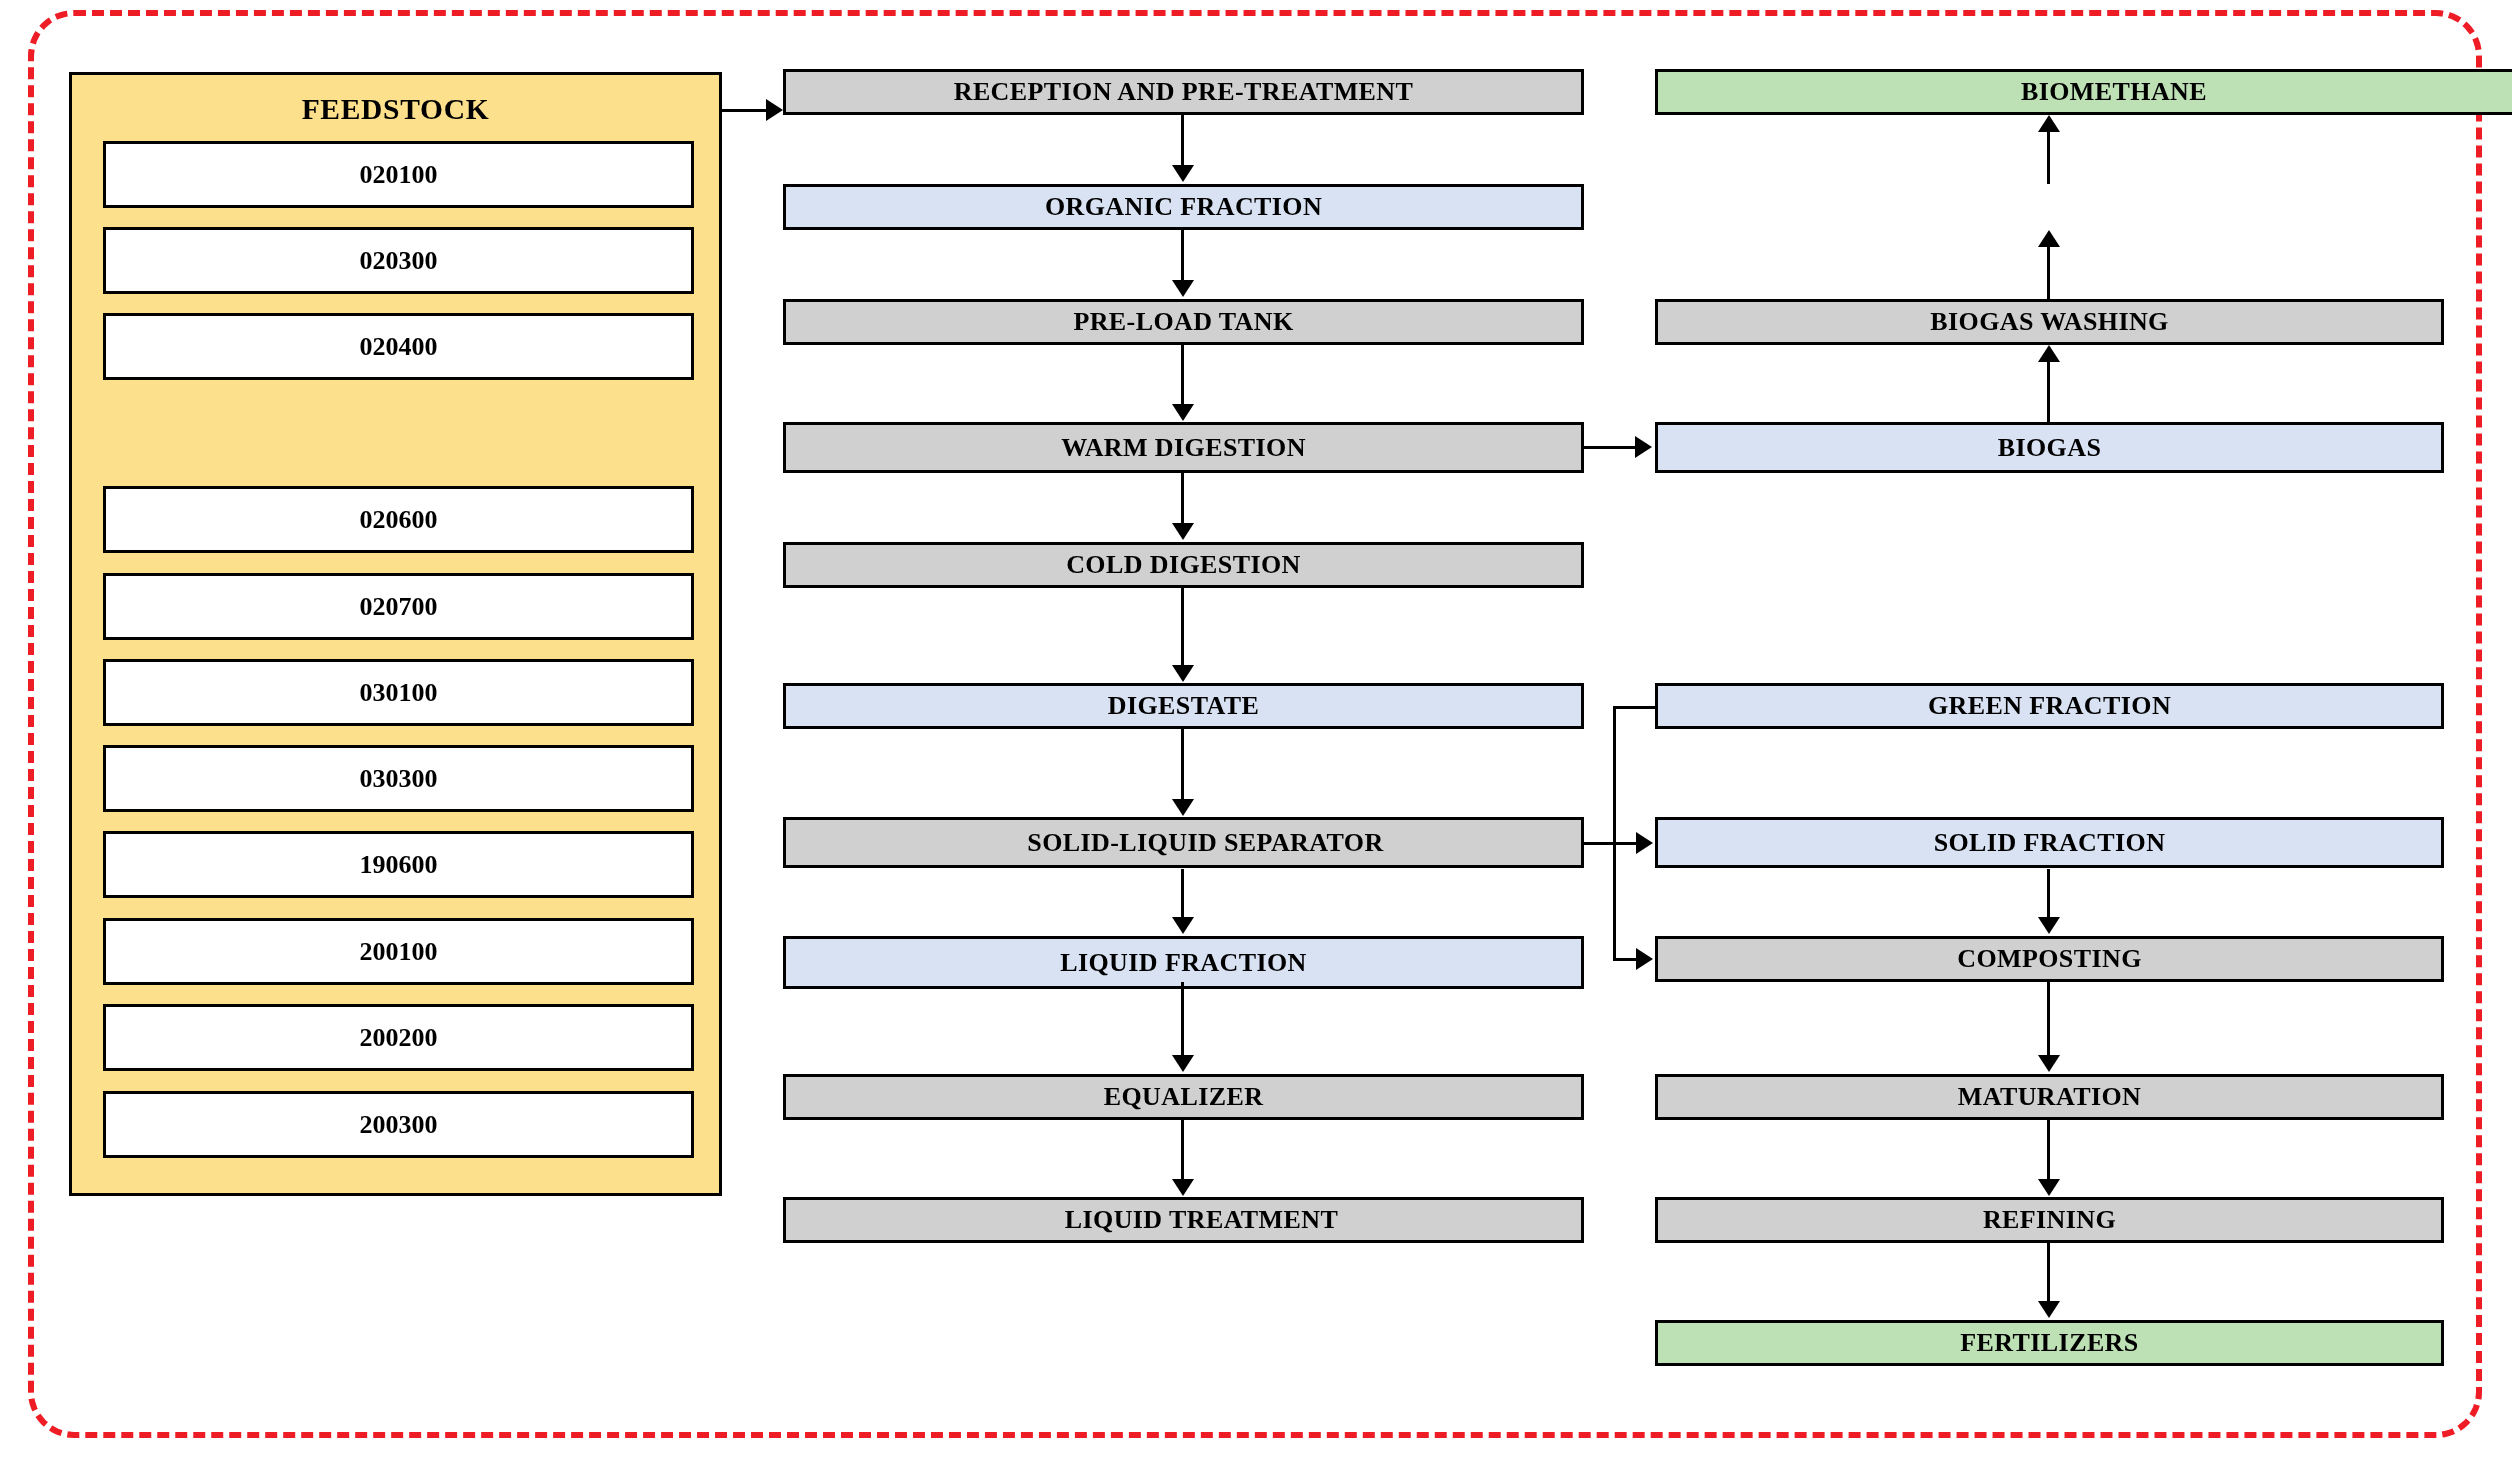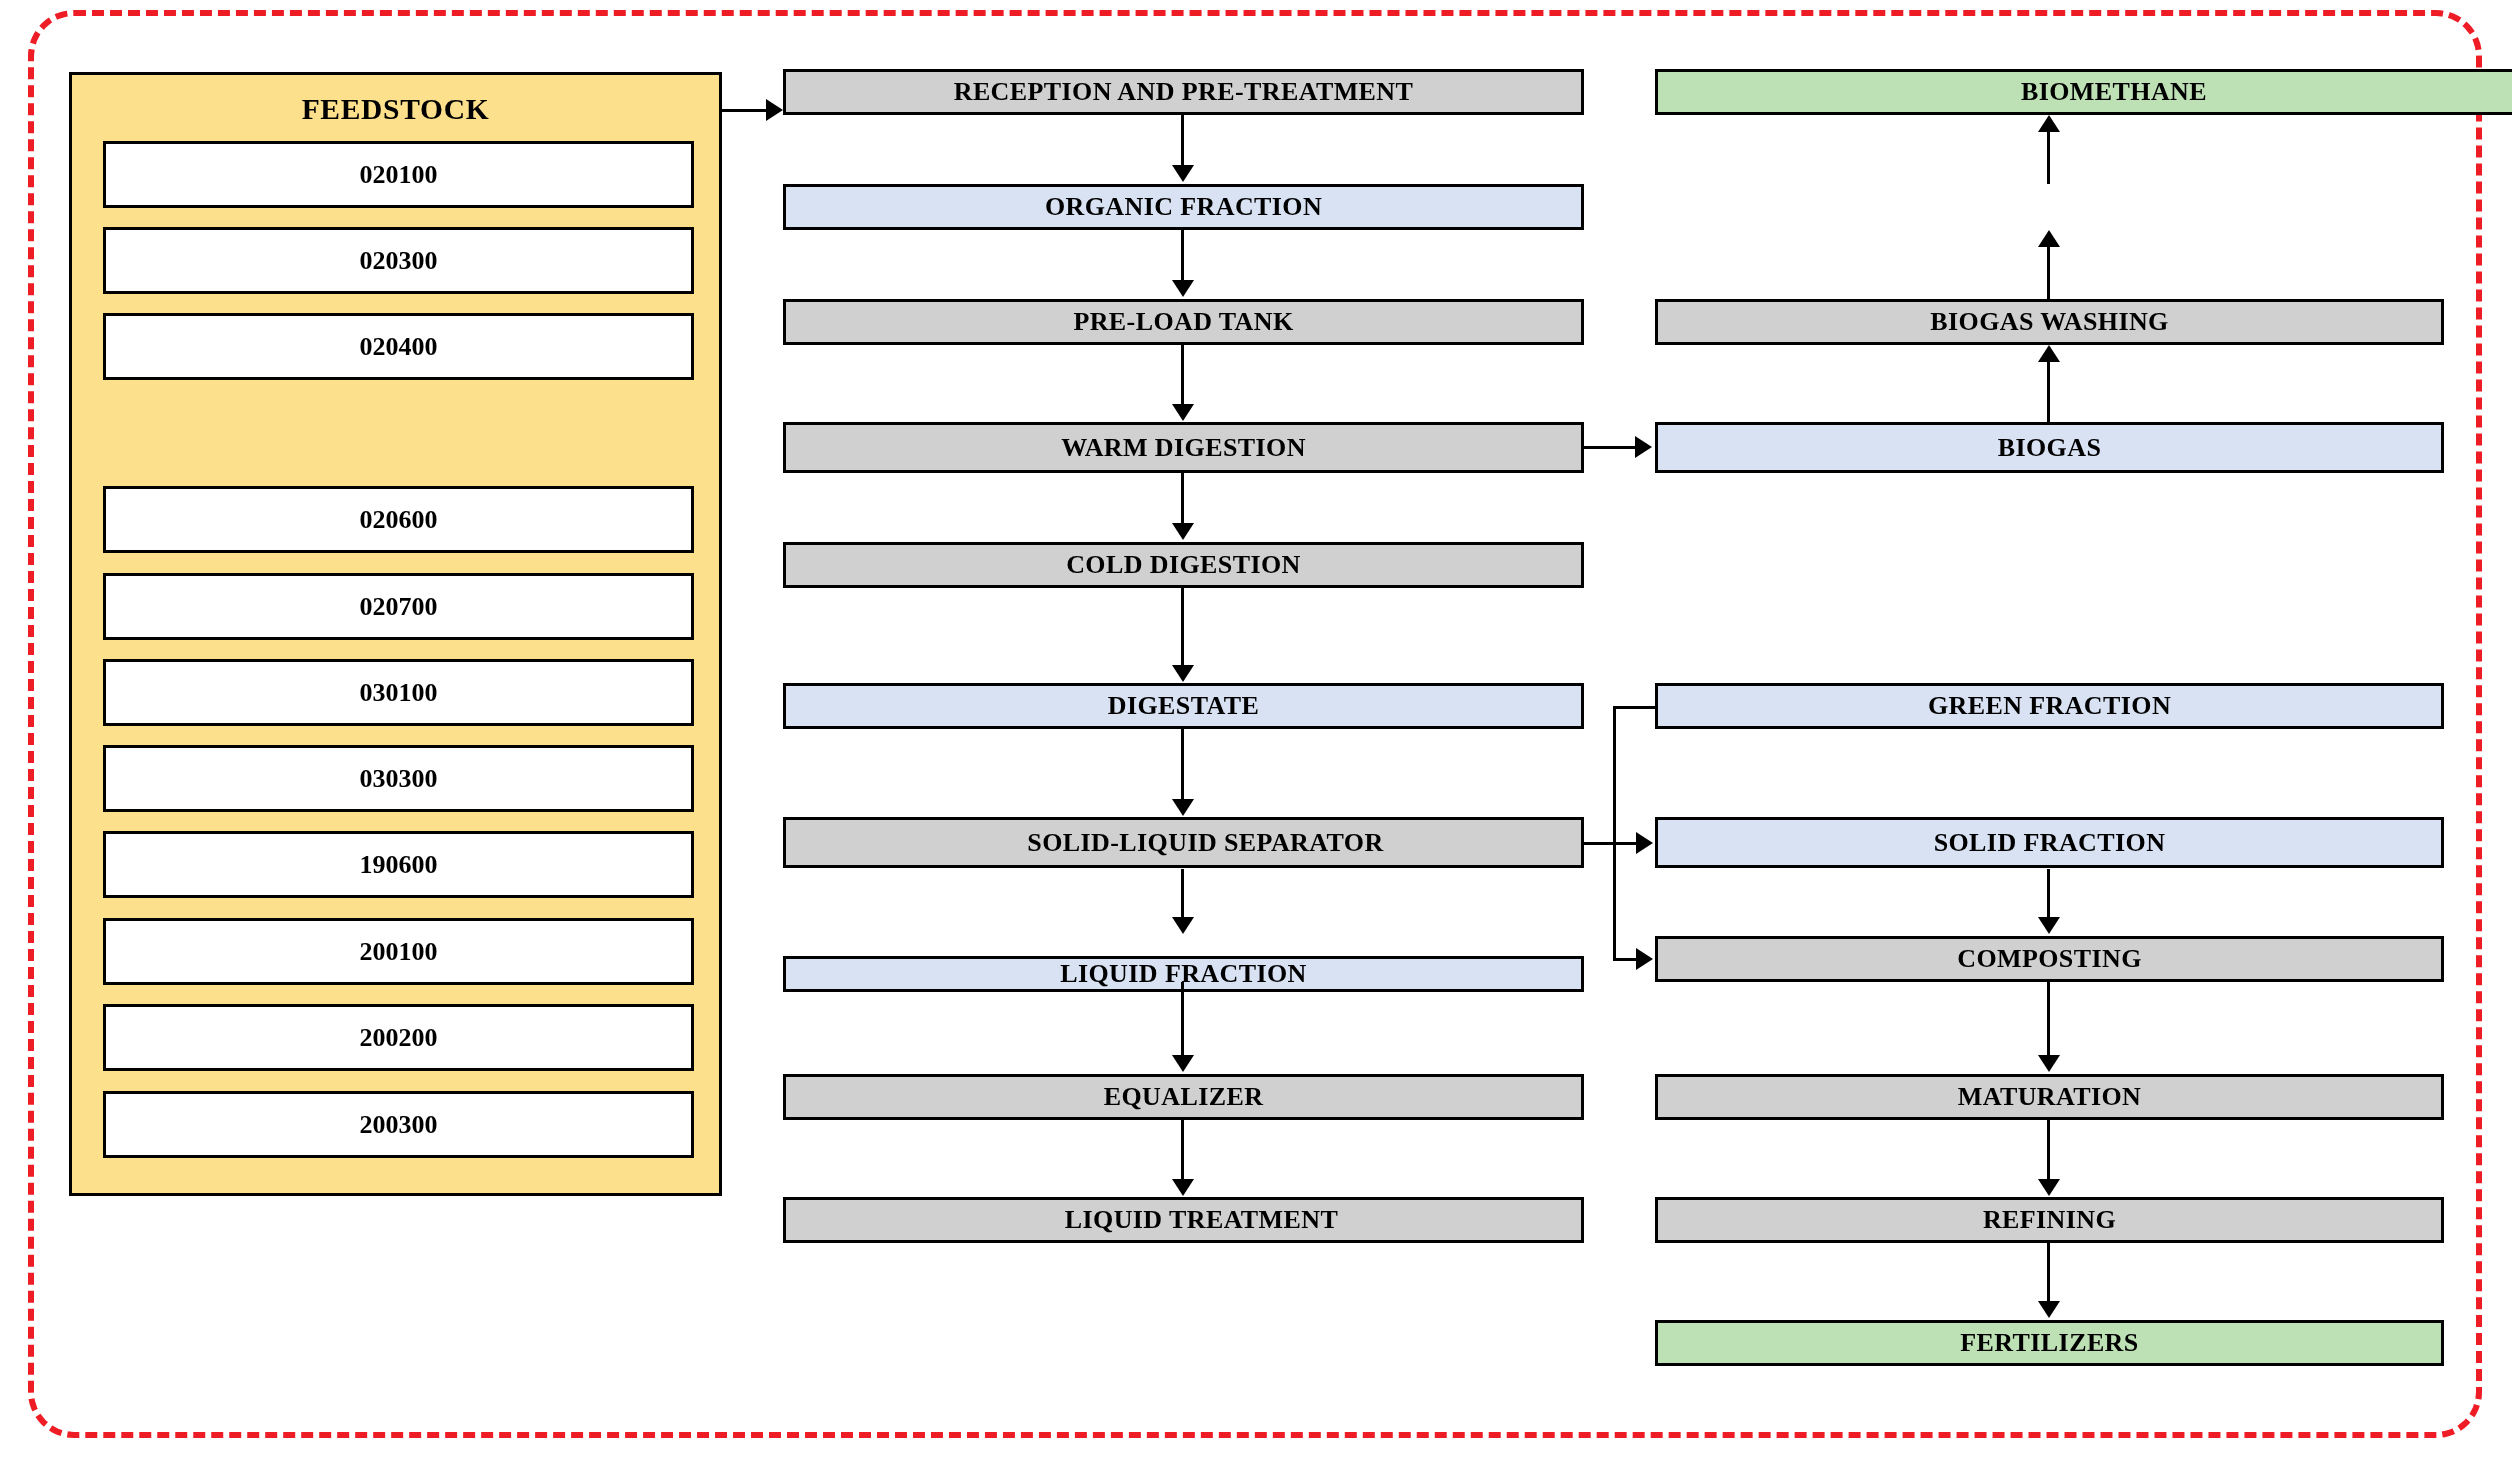--- a/index.html
+++ b/index.html
@@ -123,21 +123,21 @@
   <div class="conn h-line" style="left:722px; top:109px; width:46px;"></div>
   <div class="arrow-right" style="left:766px; top:99px;"></div>
 
   <div class="box process" style="left:783px; top:69px;  width:801px; height:46px;">RECEPTION AND PRE-TREATMENT</div>
   <div class="box material" style="left:783px; top:184px;  width:801px; height:46px;">ORGANIC FRACTION</div>
   <div class="box process" style="left:783px; top:299px;  width:801px; height:46px;">PRE-LOAD TANK</div>
   <div class="box process" style="left:783px; top:422px;  width:801px; height:51px;">WARM DIGESTION</div>
   <div class="box process" style="left:783px; top:542px;  width:801px; height:46px;">COLD DIGESTION</div>
   <div class="box material" style="left:783px; top:683px; width:801px; height:46px;">DIGESTATE</div>
   <div class="box process" style="left:783px; top:817px; width:801px; height:51px;padding-left:44px;">SOLID-LIQUID SEPARATOR</div>
-  <div class="box material" style="left:783px; top:956px; width:801px; height:36px;">LIQUID FRACTION</div>
+  <div class="box material" style="left:783px; top:936px; width:801px; height:53px;">LIQUID FRACTION</div>
   <div class="box process" style="left:783px; top:1074px; width:801px; height:46px;">EQUALIZER</div>
   <div class="box process" style="left:783px; top:1197px; width:801px; height:46px;padding-left:36px;">LIQUID TREATMENT</div>
 
   <div class="conn v-line" style="left:1181px; top:115px;  height:52px;"></div>
   <div class="arrow-down" style="left:1172px; top:165px;"></div>
 
   <div class="conn v-line" style="left:1181px; top:230px;  height:52px;"></div>
   <div class="arrow-down" style="left:1172px; top:280px;"></div>
 
   <div class="conn v-line" style="left:1181px; top:345px;  height:60px;"></div>

